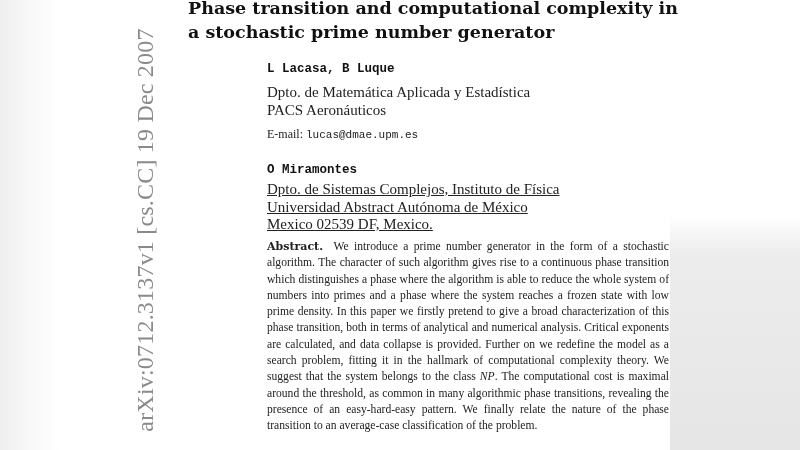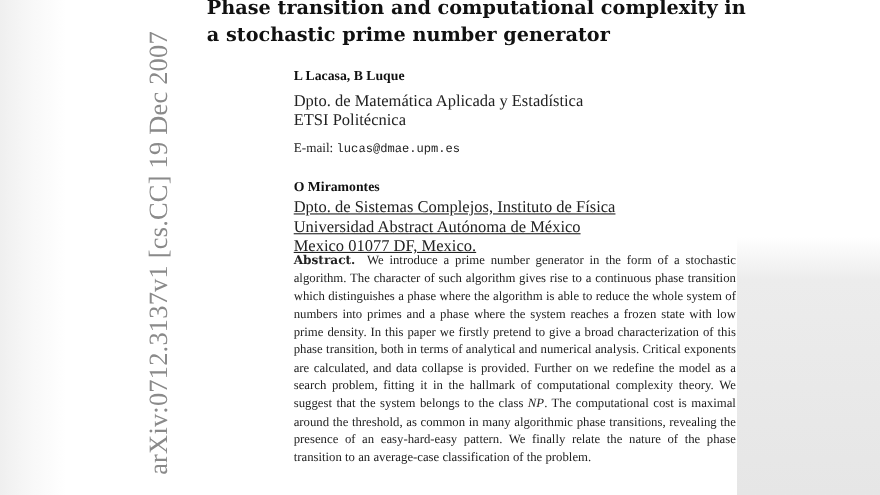--- a/index.html
+++ b/index.html
@@ -45,21 +45,21 @@
       width: 490px;
       font-family: "DejaVu Serif", serif;
       font-weight: bold;
       font-size: 17.5px;
       line-height: 24px;
       color: #111;
     }
     .author {
       position: absolute;
       left: 267px;
-      font-family: Liberation Serif, serif;
+      font-family: Liberation Mono, monospace;
       font-weight: bold;
       font-size: 12.5px;
       color: #111;
     }
     .affil {
       position: absolute;
       left: 267px;
       font-family: "Liberation Serif", serif;
       font-size: 15px;
       line-height: 17.5px;
@@ -74,21 +74,21 @@
       font-size: 12px;
       color: #222;
     }
     .email-line .mono {
       font-family: "Liberation Mono", monospace;
       font-size: 11px;
     }
     .abstract {
       position: absolute;
       left: 267px;
-      top: 229px;
+      top: 239px;
       width: 402px;
       font-family: "Liberation Serif", serif;
       font-size: 11.6px;
       line-height: 16.3px;
       color: #222;
       text-align: justify;
     }
     .abstract .label {
       font-weight: bold;
       font-family: "DejaVu Serif", serif;
@@ -111,32 +111,32 @@
 <div class="stage">
   <div class="right-shade"></div>
 
   <div class="arxiv-stamp">arXiv:0712.3137v1  [cs.CC]  19 Dec 2007</div>
 
   <div class="title">Phase transition and computational complexity in a stochastic prime number generator</div>
 
   <div class="author" style="top:62px;">L Lacasa, B Luque</div>
   <div class="affil" style="top:84px;">
     <div>Dpto. de Matemática Aplicada y Estadística</div>
-    <div>ETSI Politécnica</div>
+    <div>PACS Aeronáuticos</div>
   </div>
   <div class="email-line">
     <span>E-mail:</span>
     <span class="mono">lucas@dmae.upm.es</span>
   </div>
 
   <div class="author" style="top:163px;">O Miramontes</div>
   <div class="affil" style="top:181px;text-decoration:underline;">
     <div>Dpto. de Sistemas Complejos, Instituto de Física</div>
     <div>Universidad Abstract Autónoma de México</div>
-    <div>Mexico 01077 DF, Mexico.</div>
+    <div>Mexico 02539 DF, Mexico.</div>
   </div>
 
   <div class="abstract">
     <span class="label">Abstract.</span>&nbsp;
     <span>We introduce a prime number generator in the form of a stochastic algorithm. The character of such algorithm gives rise to a continuous phase transition which distinguishes a phase where the algorithm is able to reduce the whole system of numbers into primes and a phase where the system reaches a frozen state with low prime density. In this paper we firstly pretend to give a broad characterization of this phase transition, both in terms of analytical and numerical analysis. Critical exponents are calculated, and data collapse is provided. Further on we redefine the model as a search problem, fitting it in the hallmark of computational complexity theory. We suggest that the system belongs to the class</span>
     <i>NP</i><span>. The computational cost is maximal around the threshold, as common in many algorithmic phase transitions, revealing the presence of an easy-hard-easy pattern. We finally relate the nature of the phase transition to an average-case classification of the problem.</span>
   </div>
 
 </div>
 

